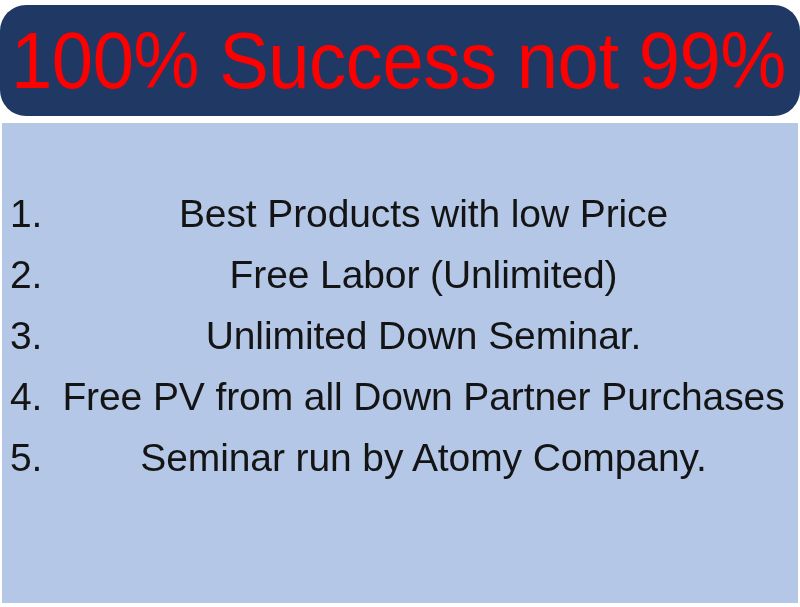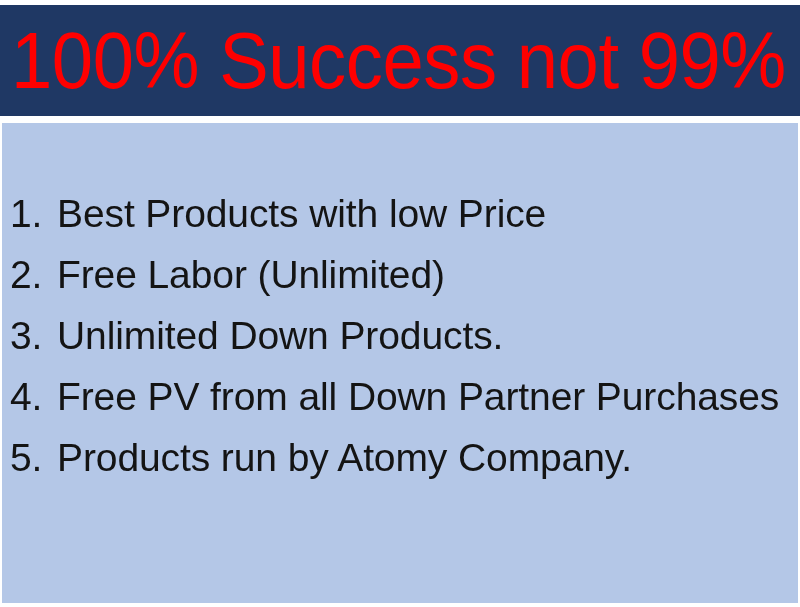--- a/index.html
+++ b/index.html
@@ -24,20 +24,21 @@
 
   
   .header-band {
     position: absolute;
     left: 0;
     top: 5px;
     width: 800px;
     height: 111px;
     background: #1f3864;
     overflow: hidden;
+    border-radius: 26px;
   }
 
   .header-title {
     position: absolute;
     left: 11px;
     top: 50%;
     transform: translateY(-50%);
     white-space: nowrap;
     color: #ff0000;
     font-family: "Liberation Sans", "DejaVu Sans", sans-serif;
@@ -90,20 +91,21 @@
     width: 40px;
     text-align: left;
     color: #141414;
     font-family: "Liberation Sans", "DejaVu Sans", sans-serif;
     font-size: 39px;
     line-height: 57px;
   }
 
   .list-text {
     display: block;
+    text-align: center;
   }
 
   
   .panel-bottom-edge {
     position: absolute;
     left: 2px;
     top: 603px;
     width: 796px;
     height: 4px;
     background: #ffffff;
@@ -126,31 +128,31 @@
         <span class="list-text">Best Products with low Price</span>
       </li>
 
       <li class="list-item">
         <span class="list-marker">2.</span>
         <span class="list-text">Free Labor (Unlimited)</span>
       </li>
 
       <li class="list-item">
         <span class="list-marker">3.</span>
-        <span class="list-text">Unlimited Down Products.</span>
+        <span class="list-text">Unlimited Down Seminar.</span>
       </li>
 
       <li class="list-item">
         <span class="list-marker">4.</span>
         <span class="list-text">Free PV from all Down Partner Purchases</span>
       </li>
 
       <li class="list-item">
         <span class="list-marker">5.</span>
-        <span class="list-text">Products run by Atomy Company.</span>
+        <span class="list-text">Seminar run by Atomy Company.</span>
       </li>
 
     </ul>
   </div>
 
   <div class="panel-bottom-edge"></div>
 
 </div>
 
 </body></html>

